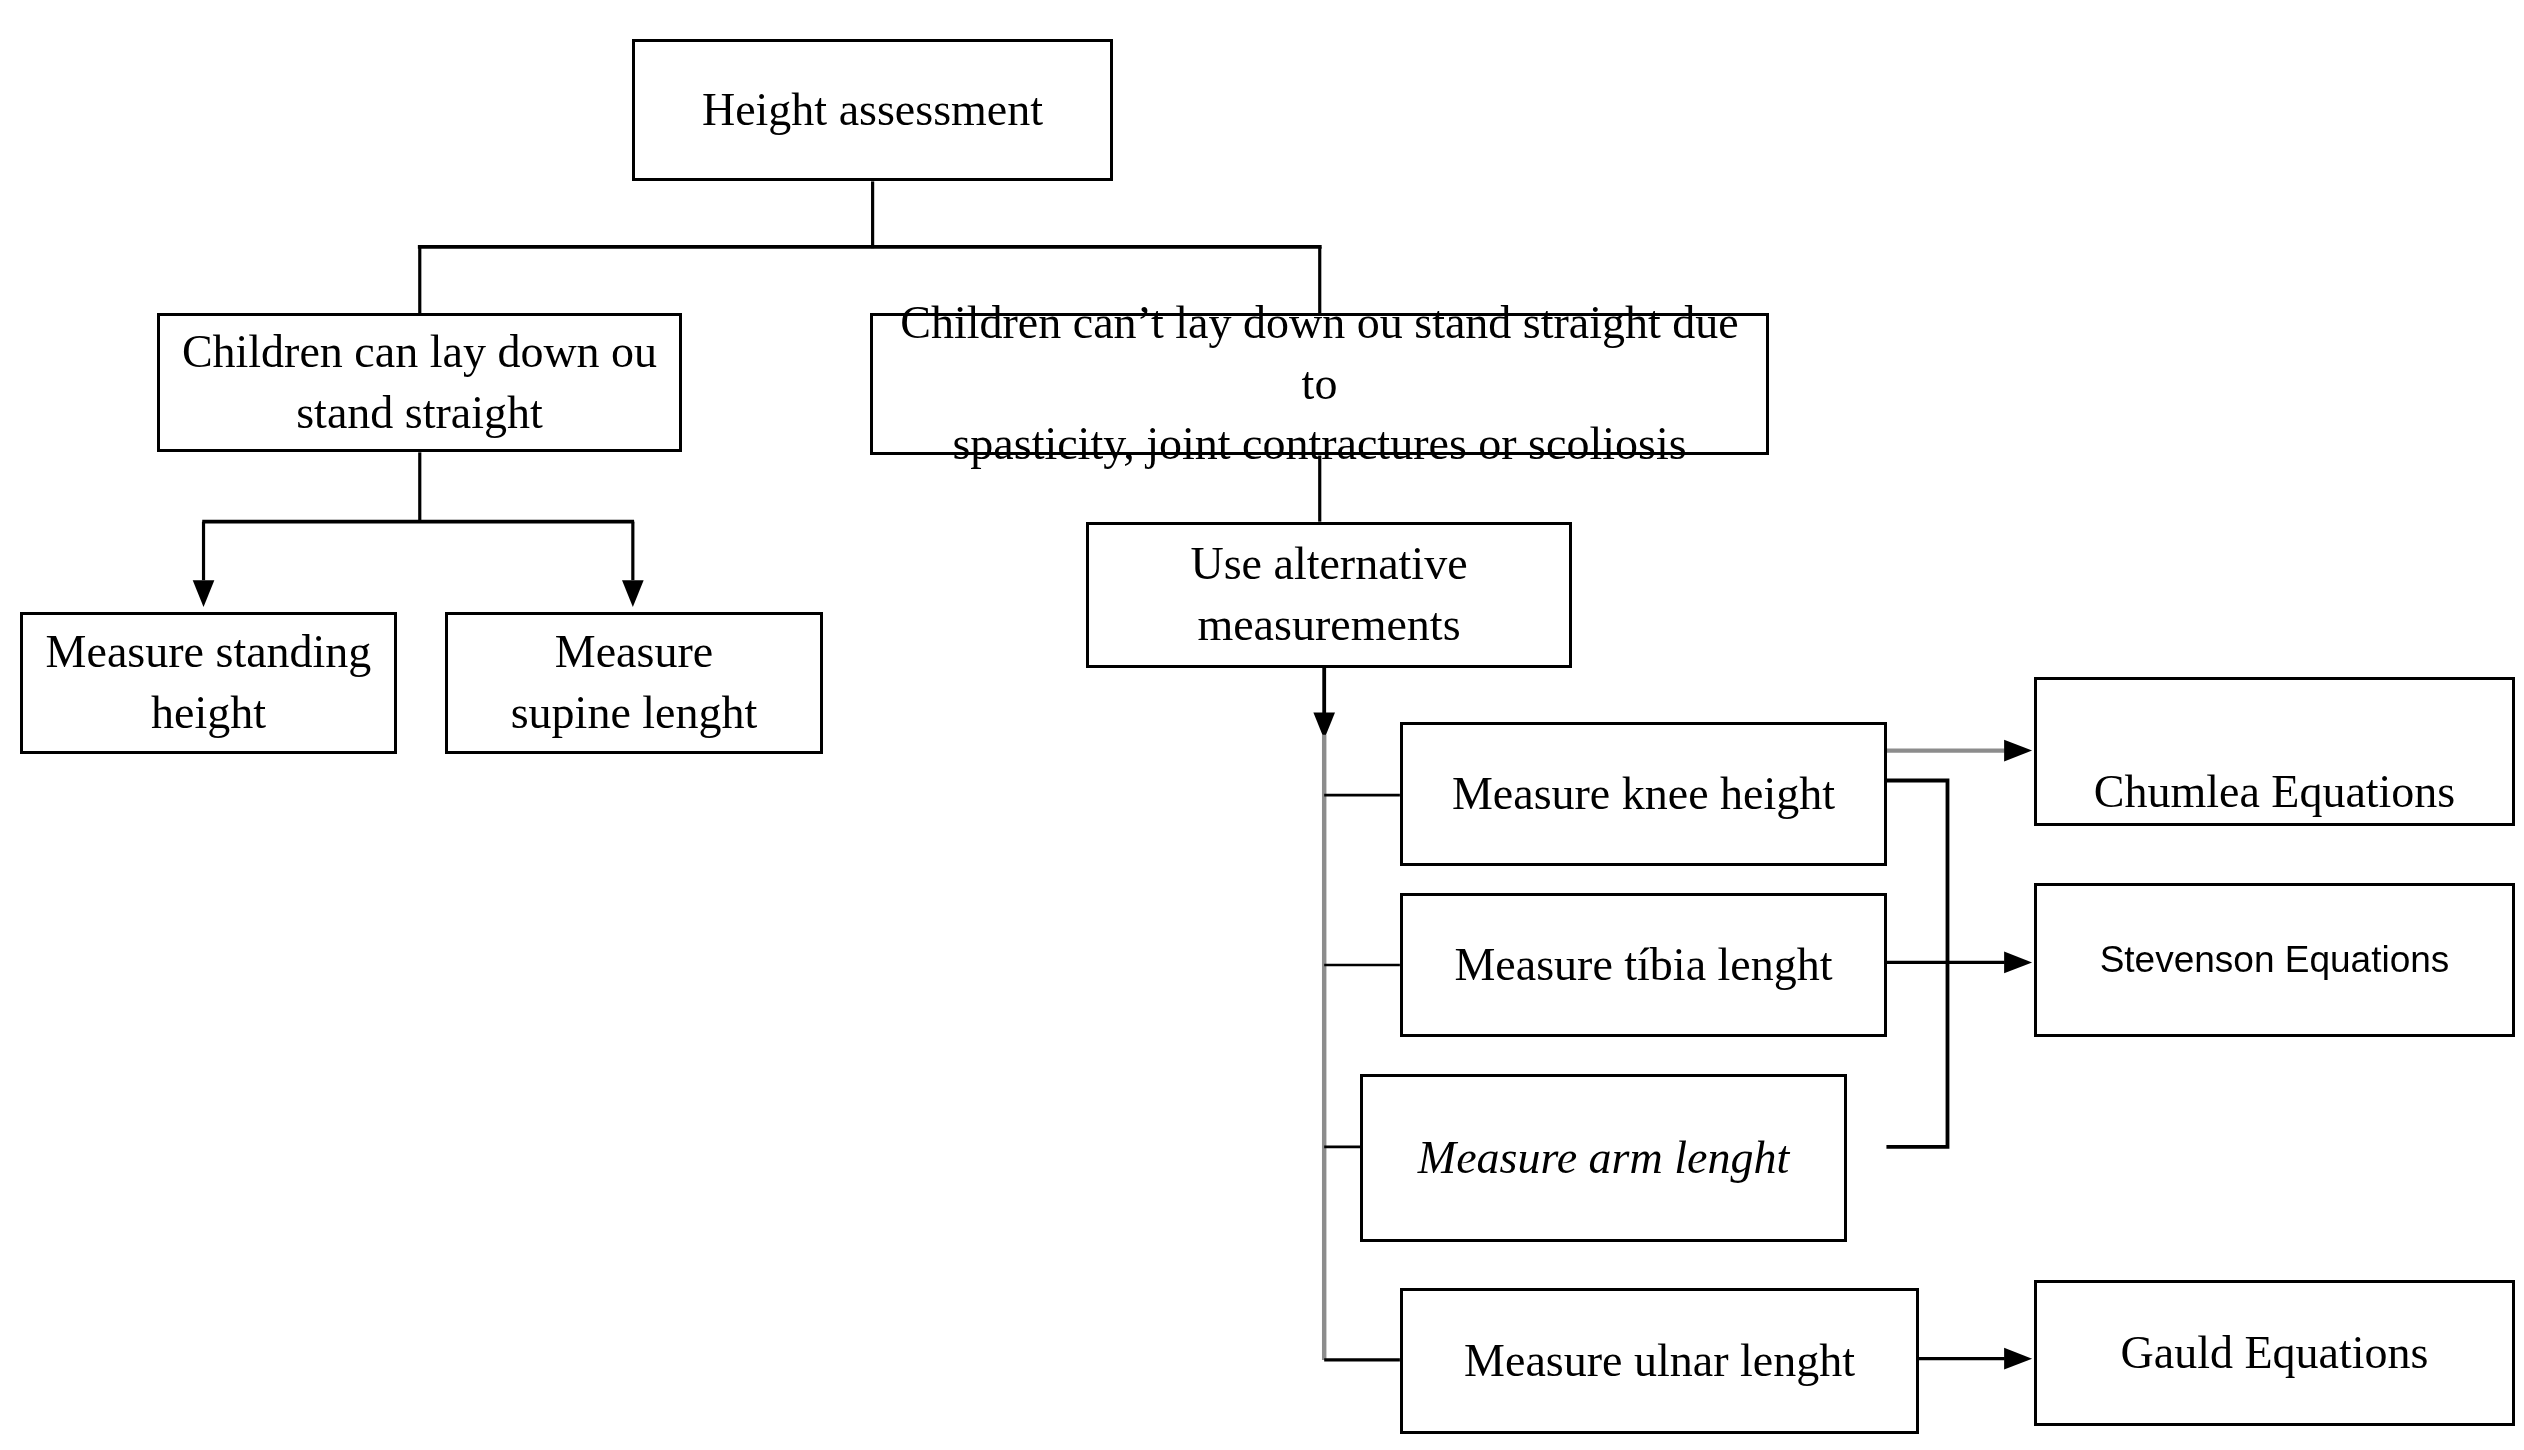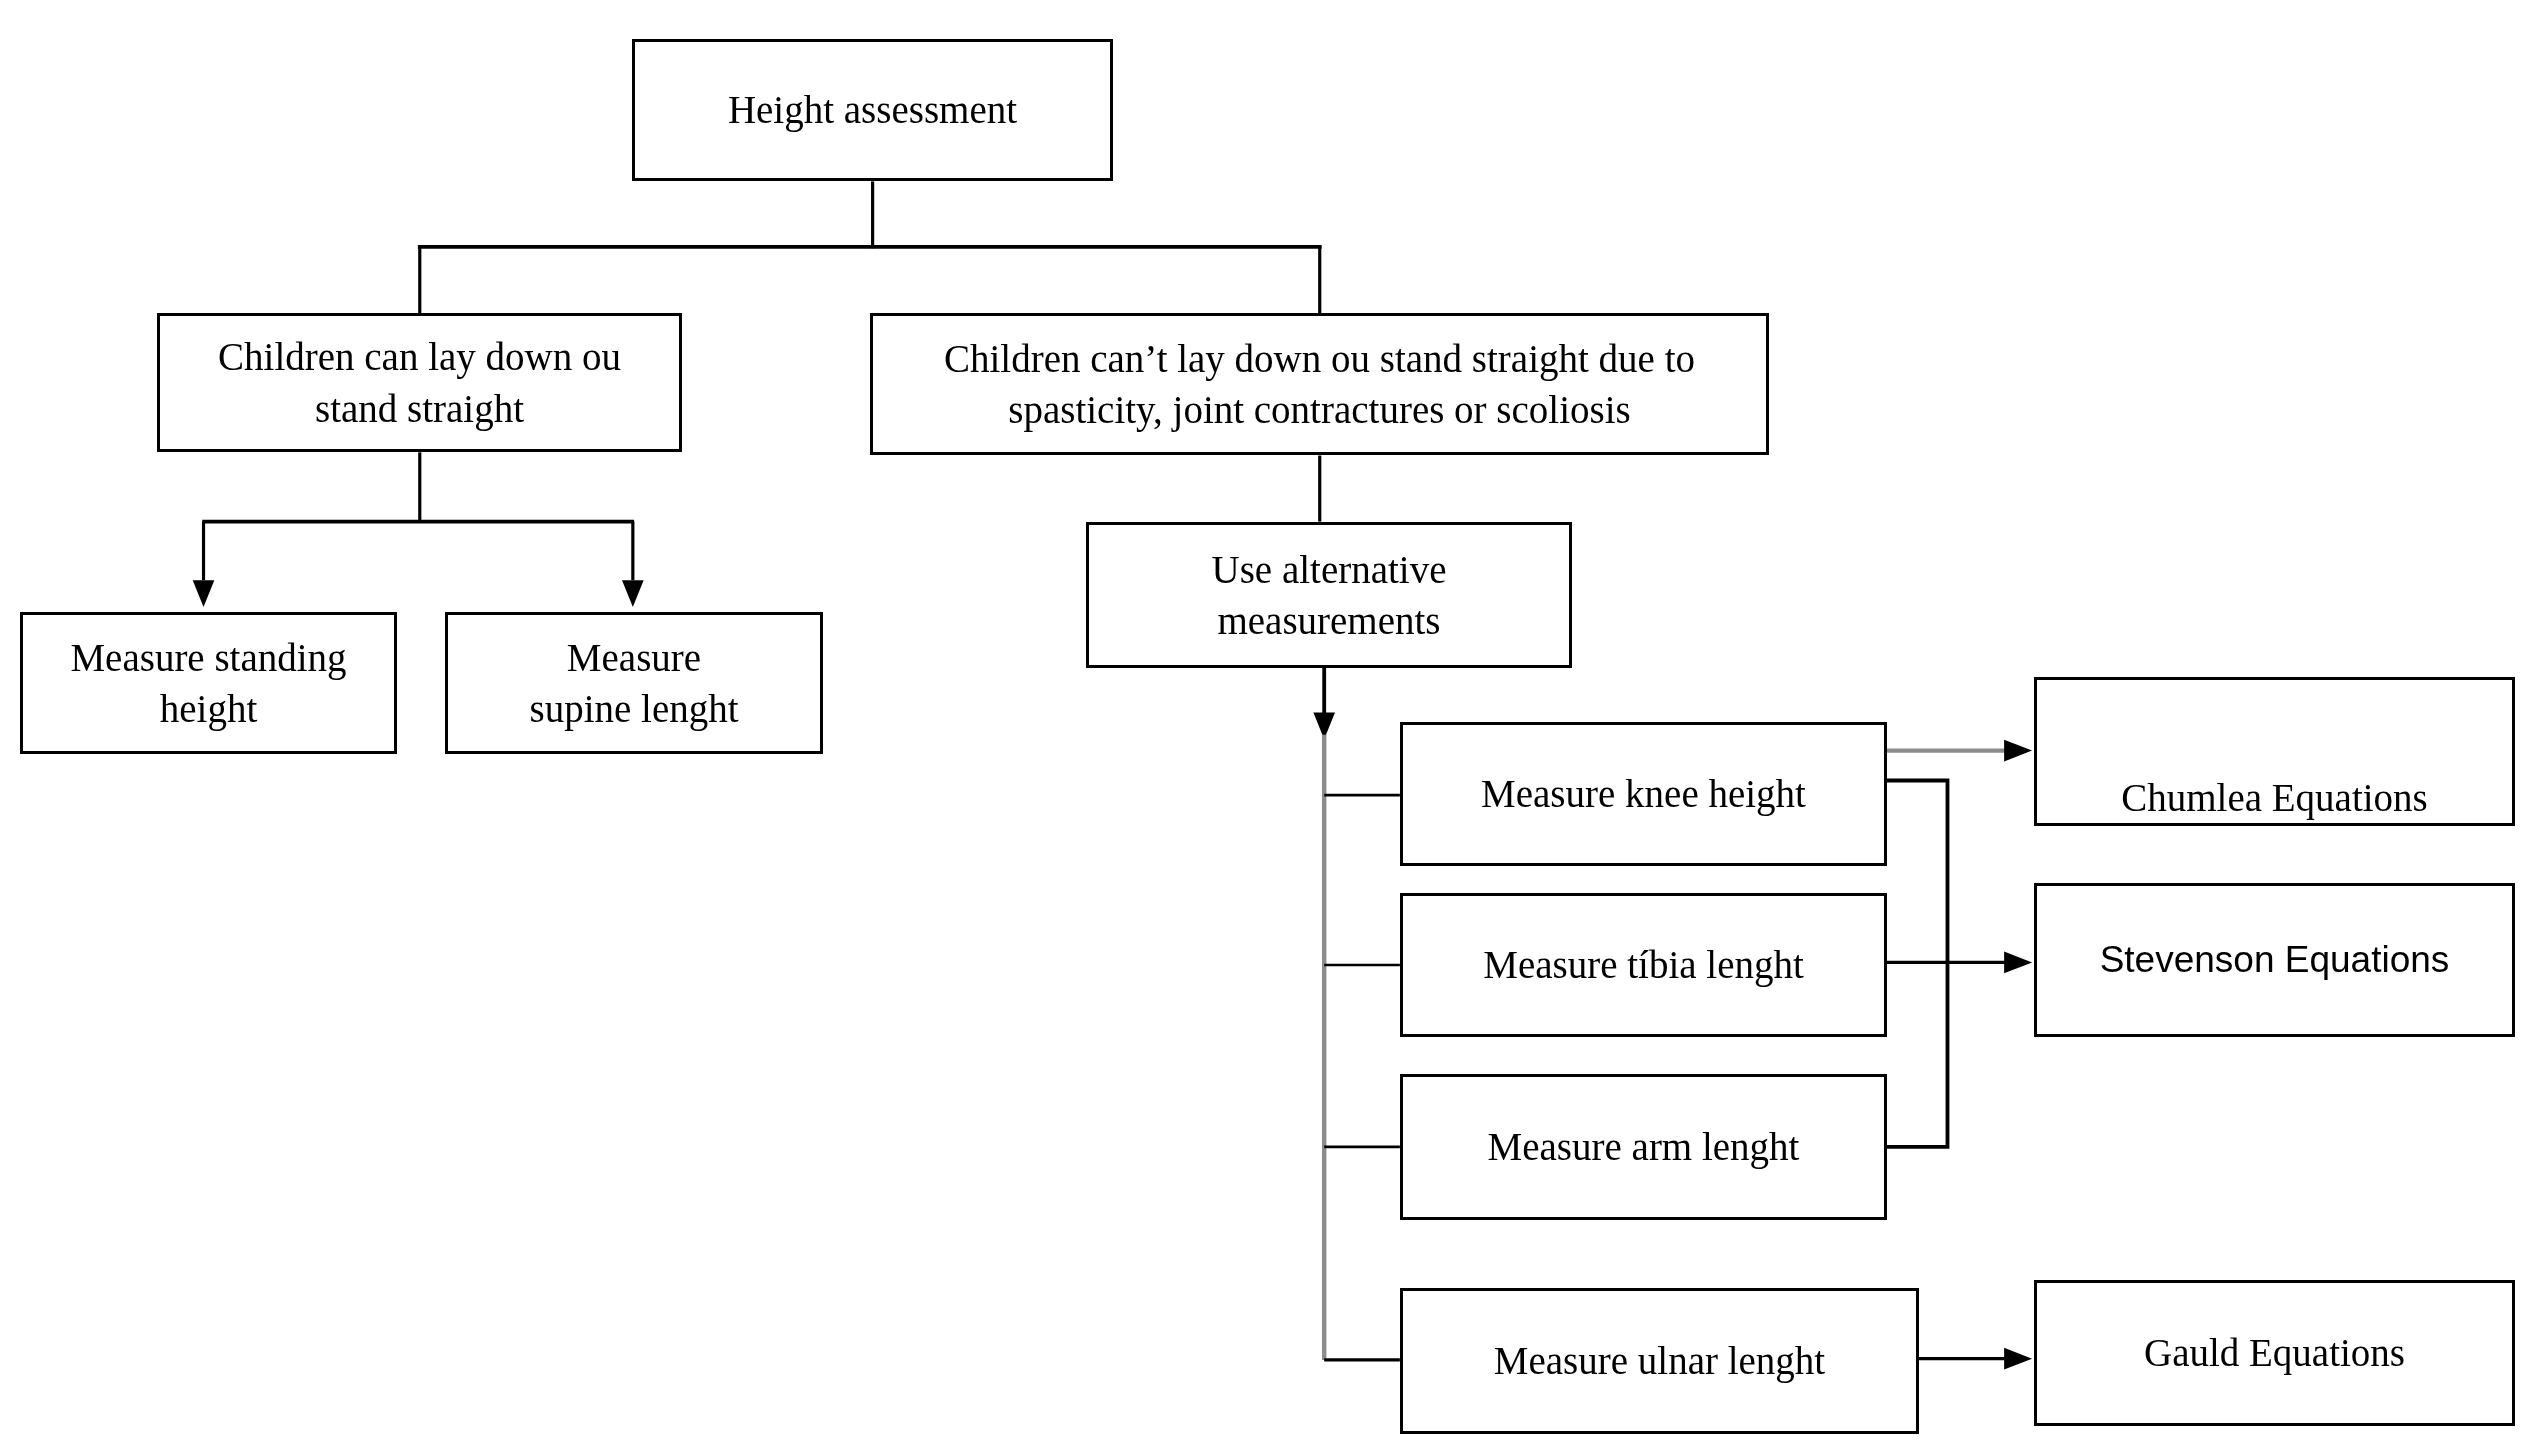--- a/index.html
+++ b/index.html
@@ -29,21 +29,21 @@
     box-sizing: border-box;
     border: 3.2px solid #000000;
     background: #ffffff;
     display: flex;
     align-items: center;
     justify-content: center;
     text-align: center;
   }
   .node-label {
     white-space: pre-line;
-    font-size: 39px;
+    font-size: 46px;
     line-height: 1.32;
     color: #000000;
     padding: 0 11.4px;
   }
   .node.sans .node-label {
     font-family: "Liberation Sans", "DejaVu Sans", sans-serif;
     font-size: 37px;
     text-align: right;
   }
 </style>
@@ -118,21 +118,21 @@
   </div>
 
   <div class="node" style="left:1400px; top:722px; width:487px;  height:144px;">
     <span class="node-label">Measure knee height</span>
   </div>
 
   <div class="node" style="left:1400px; top:893px; width:487px;  height:144px;">
     <span class="node-label">Measure tíbia lenght</span>
   </div>
 
-  <div class="node" style="left:1400px; top:1074px; width:487px;  height:146px;">
+  <div class="node" style="left:1360px; top:1074px; width:487px;  height:168px;font-style:italic;">
     <span class="node-label">Measure arm lenght</span>
   </div>
 
   <div class="node" style="left:1400px; top:1288px; width:519px;  height:146px;">
     <span class="node-label">Measure ulnar lenght</span>
   </div>
 
   <div class="node" style="left:2034px; top:677px; width:481px;  height:149px;align-items:flex-end;">
     <span class="node-label">Chumlea Equations</span>
   </div>

